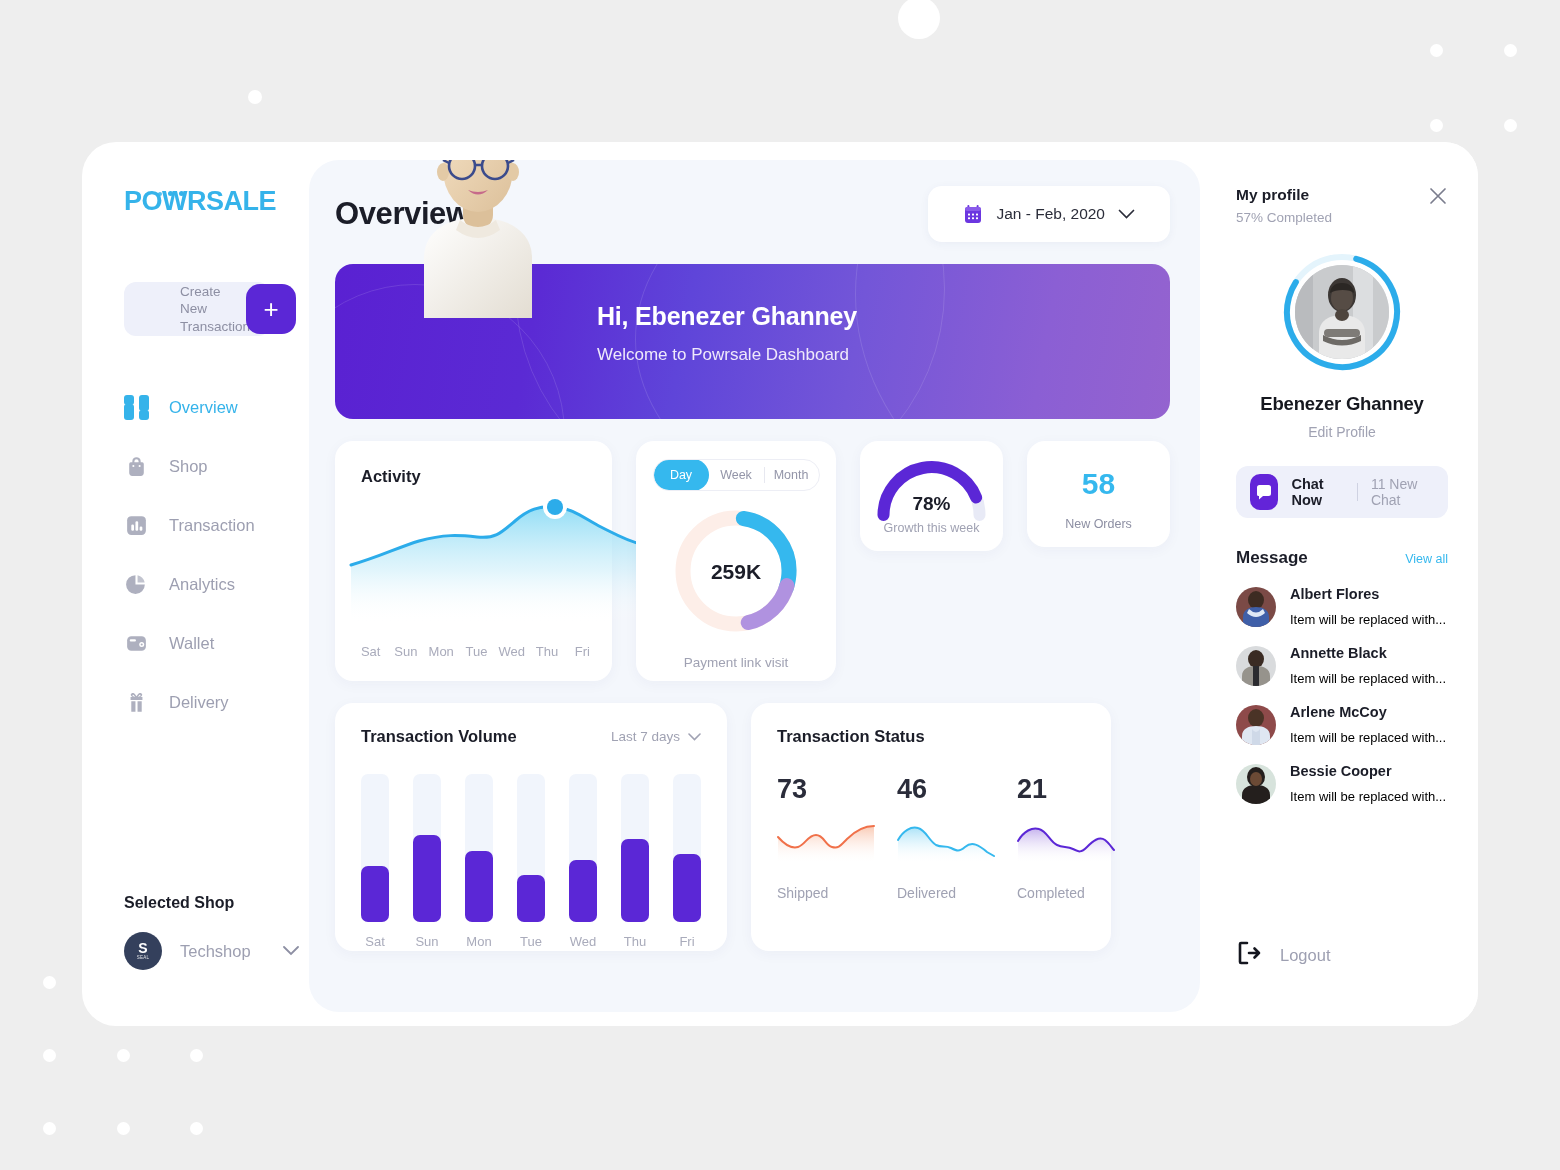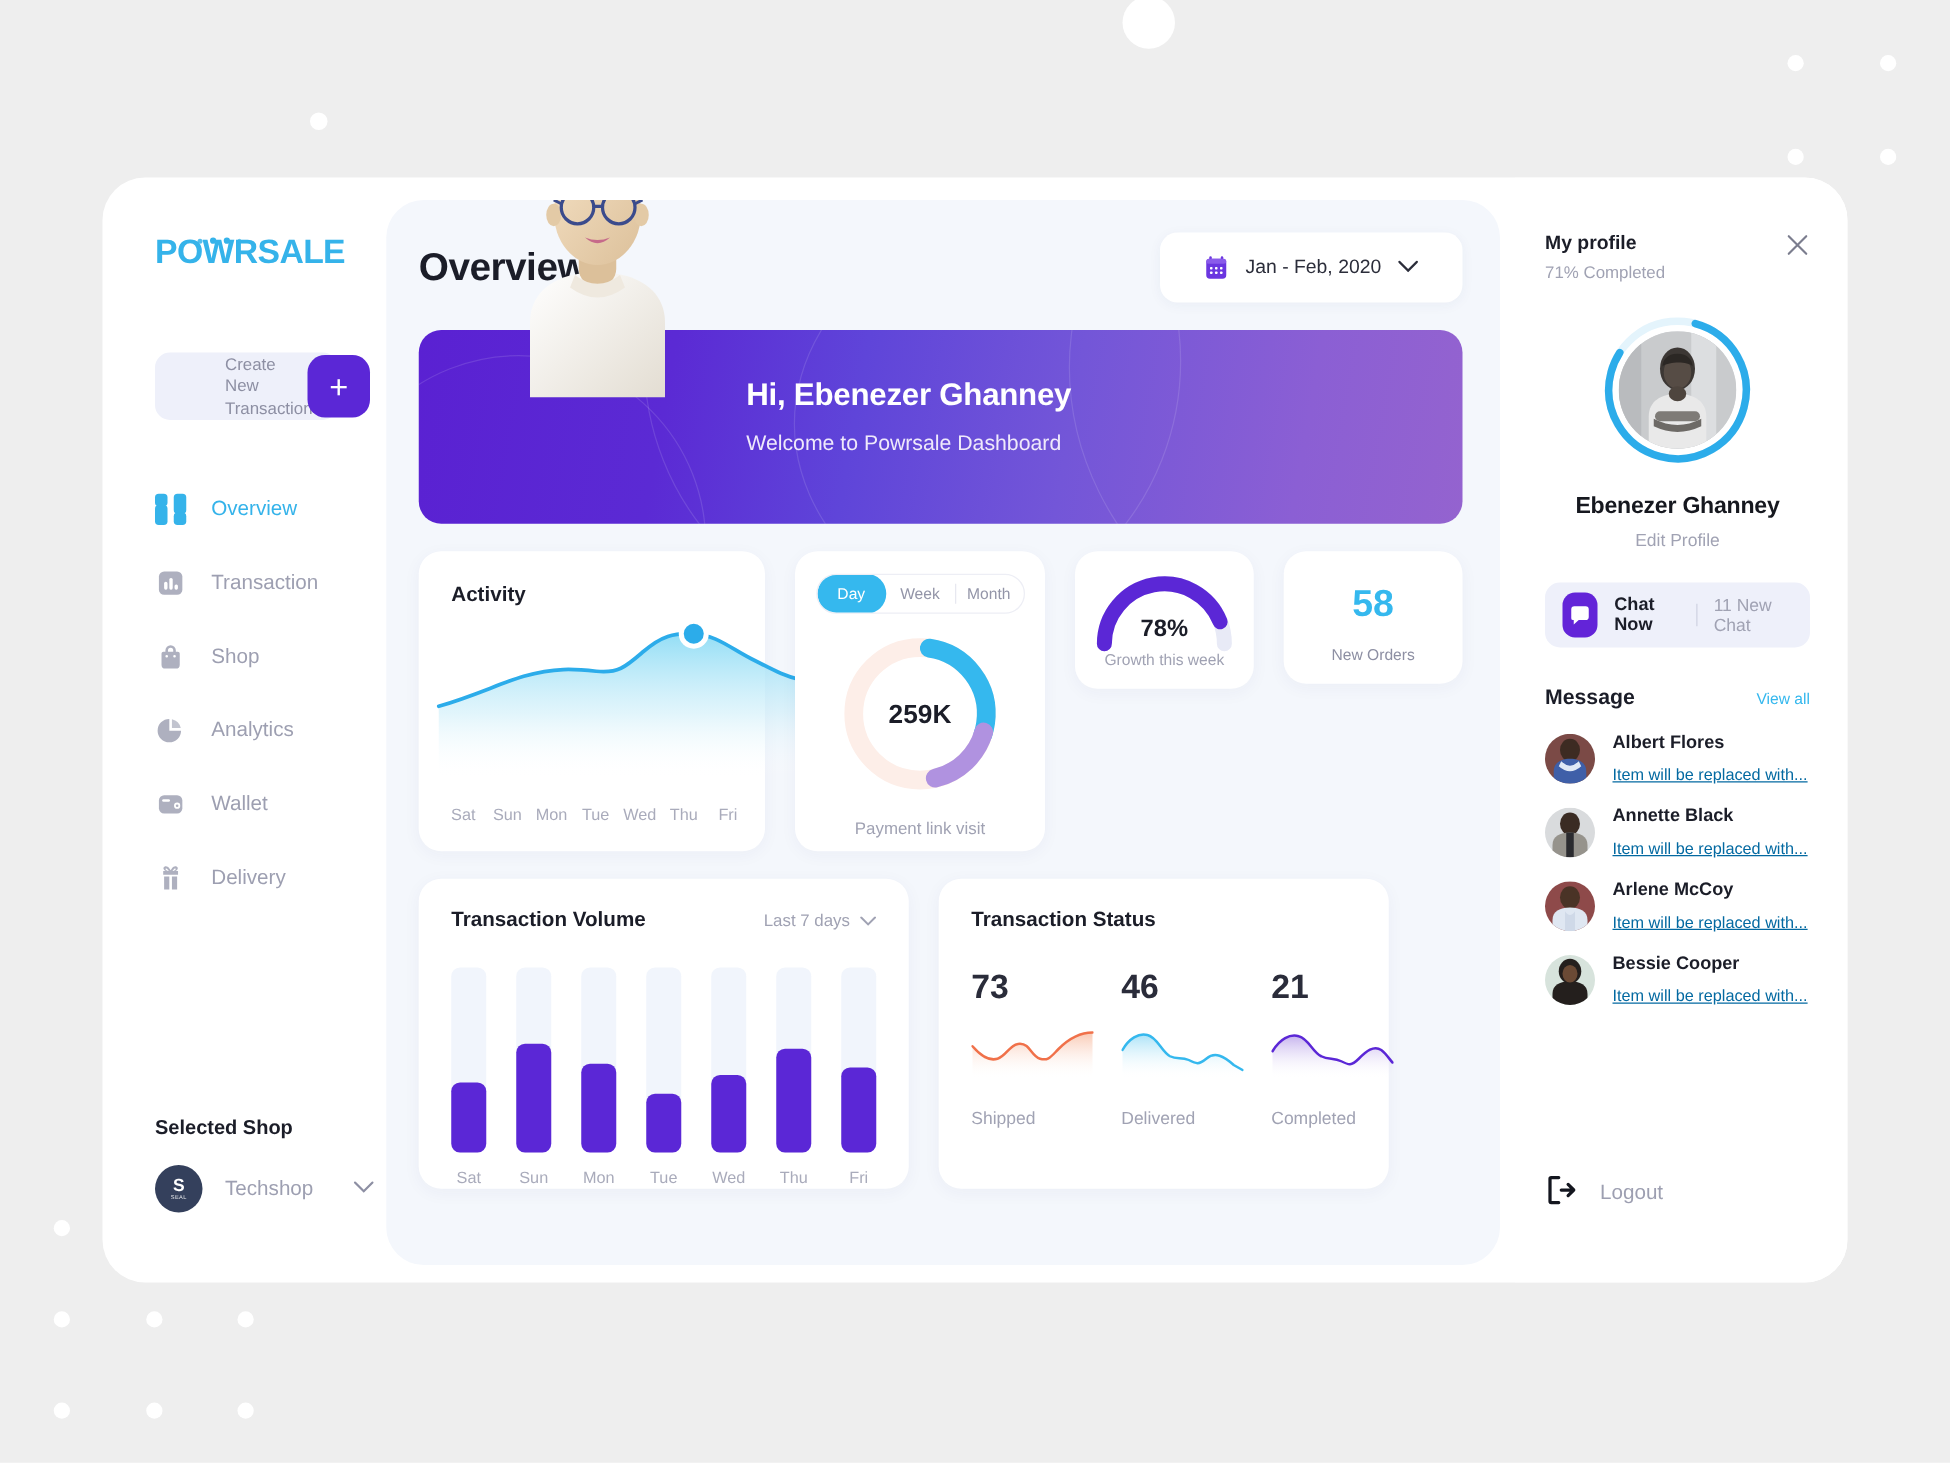--- a/index.html
+++ b/index.html
@@ -172,21 +172,21 @@
   .chat-now { font-size: 14.5px; font-weight: bold; color: #1b1d28; }
   .chat-div { width: 1px; height: 18px; background: #cfd2e2; }
   .chat-count { font-size: 14px; color: #a0a2b3; }
   .msg-head { display: flex; align-items: baseline; margin-top: 30px; }
   .msg-title { font-size: 17px; font-weight: bold; color: #1b1d28; }
   .msg-viewall { margin-left: auto; font-size: 12.5px; color: #35b8ee; cursor: pointer; }
   .msg-item { display: flex; align-items: center; margin-top: 18px; cursor: pointer; }
   .msg-ava { width: 40px; height: 40px; border-radius: 50%; flex: none; overflow: hidden; }
   .msg-txt { margin-left: 14px; }
   .msg-name { font-size: 14.5px; font-weight: bold; color: #1b1d28; }
-  .msg-prev { font-size: 13px; color: #0369a1; margin-top: 10px; text-decoration: underline; }
+  .msg-prev { font-size: 13px; color: #000000; margin-top: 10px; }
   .logout { position: absolute; left: 24px; bottom: 56px; display: flex; align-items: center; gap: 18px; cursor: pointer; }
   .logout-label { font-size: 16.5px; color: #9d9fb1; }
 </style>
 </head>
 <body>
 
 <div class="bigcircle" style="left:898px;top:-3px;width:42px;height:42px;"></div>
 <div class="bgdot" style="left:248px;top:90px;width:14px;height:14px;"></div>
 <div class="bgdot" style="left:1430px;top:44px;width:13px;height:13px;"></div>
 <div class="bgdot" style="left:1504px;top:44px;width:13px;height:13px;"></div>
@@ -218,36 +218,36 @@
         <span class="nav-icon ic-ov">
             <i></i>
             <i></i>
             <i></i>
             <i></i>
           </span>
         <span class="nav-label">Overview</span>
       </div>
       <div class="nav-item">
         <span class="nav-icon ic-gray">
+          <svg width="25" height="25" viewBox="0 0 24 24" fill="#aeb0bf">
+              <path d="M8 8V7a4 4 0 0 1 8 0v1h1.5A1.5 1.5 0 0 1 19 9.5V18a3 3 0 0 1-3 3H8a3 3 0 0 1-3-3V9.5A1.5 1.5 0 0 1 6.5 8H8Zm2 0h4V7a2 2 0 1 0-4 0v1Zm-1 4.5a1 1 0 1 0 0-2 1 1 0 0 0 0 2Zm6 0a1 1 0 1 0 0-2 1 1 0 0 0 0 2Z"></path>
+            </svg>
+        </span>
+        <span class="nav-label">Shop</span>
+      </div>
+      <div class="nav-item">
+        <span class="nav-icon ic-gray">
           <svg width="25" height="25" viewBox="0 0 24 24">
               <rect x="3" y="3" width="18" height="18" rx="4" fill="#aeb0bf"></rect>
               <rect x="7" y="11" width="2.6" height="6" rx="1.2" fill="#fff"></rect>
               <rect x="11" y="8" width="2.6" height="9" rx="1.2" fill="#fff"></rect>
               <rect x="15" y="13" width="2.6" height="4" rx="1.2" fill="#fff"></rect>
             </svg>
         </span>
         <span class="nav-label">Transaction</span>
-      </div>
-      <div class="nav-item">
-        <span class="nav-icon ic-gray">
-          <svg width="25" height="25" viewBox="0 0 24 24" fill="#aeb0bf">
-              <path d="M8 8V7a4 4 0 0 1 8 0v1h1.5A1.5 1.5 0 0 1 19 9.5V18a3 3 0 0 1-3 3H8a3 3 0 0 1-3-3V9.5A1.5 1.5 0 0 1 6.5 8H8Zm2 0h4V7a2 2 0 1 0-4 0v1Zm-1 4.5a1 1 0 1 0 0-2 1 1 0 0 0 0 2Zm6 0a1 1 0 1 0 0-2 1 1 0 0 0 0 2Z"></path>
-            </svg>
-        </span>
-        <span class="nav-label">Shop</span>
       </div>
       <div class="nav-item">
         <span class="nav-icon ic-gray">
           <svg width="25" height="25" viewBox="0 0 24 24">
               <path d="M11 3a9 9 0 1 0 9 9h-9V3Z" fill="#aeb0bf"></path>
               <path d="M13 3.2V10h6.8A9 9 0 0 0 13 3.2Z" fill="#aeb0bf" opacity=".75"></path>
             </svg>
         </span>
         <span class="nav-label">Analytics</span>
       </div>
@@ -546,21 +546,21 @@
           </div>
         </div>
       </section>
     </div>
   </main>
 
   <aside class="right">
     <div class="rp-head">
       <div>
         <div class="rp-title">My profile</div>
-        <div class="rp-sub">71% Completed</div>
+        <div class="rp-sub">57% Completed</div>
       </div>
       <span class="rp-close">
         <svg width="20" height="20" viewBox="0 0 20 20">
             <path d="M3 3l14 14M17 3L3 17" stroke="#7b7d8e" stroke-width="1.7" stroke-linecap="round"></path>
           </svg>
       </span>
     </div>
 
     <div class="avatar-ring">
       <svg width="118" height="118" viewBox="0 0 118 118" style="position:absolute;left:0;top:0">

